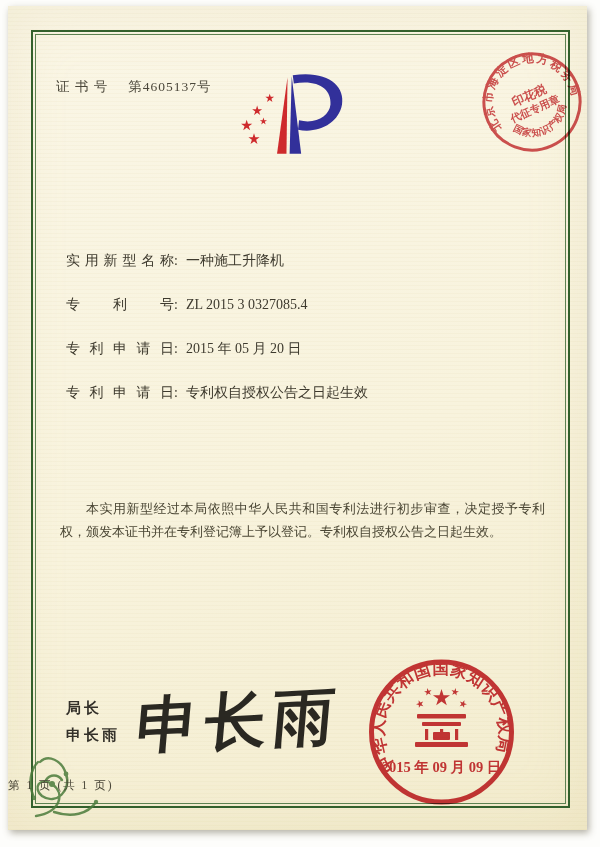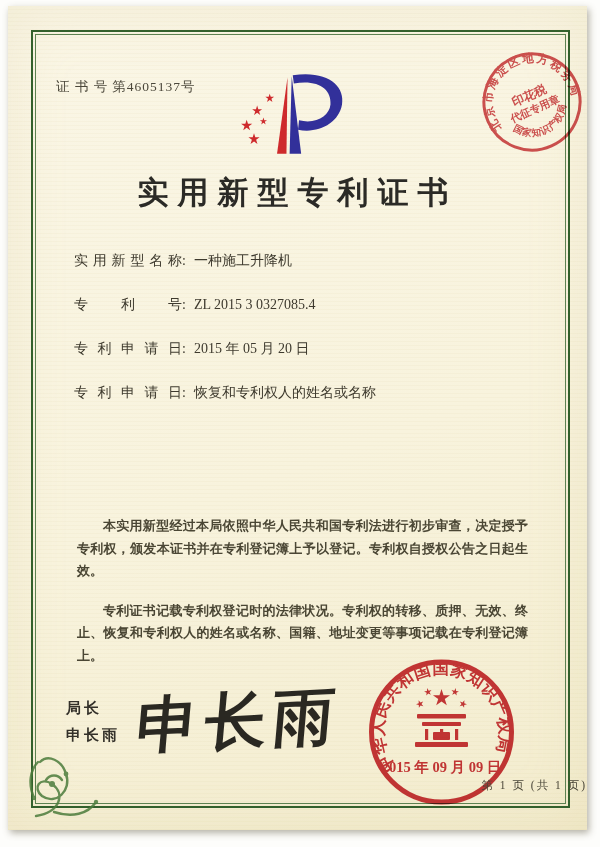--- a/index.html
+++ b/index.html
@@ -7,39 +7,39 @@
          font-family:"Liberation Serif","DejaVu Serif",serif;}
   .paper{position:absolute;left:8px;top:6px;right:13px;bottom:17px;
          background:linear-gradient(160deg,#faf6e6 0%,#f8f3dd 55%,#f3ecce 100%);
          box-shadow:2px 3px 7px rgba(90,85,60,.45), inset 0 0 60px rgba(205,190,130,.18);}
   .texture{position:absolute;inset:0;pointer-events:none;
          background:repeating-linear-gradient(0deg,rgba(190,170,95,.05) 0 1px,transparent 1px 4px);}
   .frame-outer{position:absolute;left:23px;top:24px;right:17px;bottom:22px;
          border:2px solid #33602c;}
   .frame-inner{position:absolute;inset:2px;border:1px solid #5c8150;}
   .cert-no{position:absolute;left:48px;top:72px;font-size:13.5px;color:#4b473a;letter-spacing:1px;}
-  .cert-no .num{margin-left:4px;}
+  .cert-no .num{margin-left:20px;}
   .logo{position:absolute;left:50%;top:64px;transform:translateX(-50%);}
   .title{position:absolute;left:0;right:0;top:166px;text-align:center;
          font-size:31px;font-weight:bold;color:#2b2a26;letter-spacing:9px;}
-  .fields{position:absolute;left:66px;top:246px;right:40px;font-size:14px;color:#3e3a2e;}
+  .fields{position:absolute;left:58px;top:246px;right:40px;font-size:14px;color:#3e3a2e;}
   .frow{height:17px;margin-bottom:27px;white-space:nowrap;}
   .flabel{display:inline-block;width:108px;text-align:justify;text-align-last:justify;}
   .fsep{display:inline-block;margin-right:8px;}
   .body-text{position:absolute;left:52px;right:42px;top:492px;
          font-size:13px;line-height:1.74;color:#4a4634;text-align:justify;}
-  .body-text p{margin:17px;text-indent:2em;font-weight:bold;}
+  .body-text p{margin:0;text-indent:2em;}
   .signer{position:absolute;left:58px;top:690px;font-size:15px;color:#34312a;
          font-family:Liberation Mono, monospace;letter-spacing:3px;line-height:27px;font-weight:600;}
   .signature{position:absolute;left:128px;top:664px;opacity:.9;}
   .signature text{font-family:"DejaVu Serif",serif;font-weight:600;fill:#15130f;}
   .flourish{position:absolute;left:18px;top:716px;opacity:.85;}
   .office-seal{position:absolute;left:346px;top:640px;mix-blend-mode:multiply;opacity:.92;}
   .tax-seal{position:absolute;left:468px;top:40px;transform:rotate(-24deg);mix-blend-mode:multiply;opacity:.8;}
-  .page-footer{position:absolute;left:0;right:0;top:772px;text-align:right;
+  .page-footer{position:absolute;left:0;right:0;top:772px;text-align:left;
          font-size:11.5px;color:#4a4638;letter-spacing:2px;}
   .seal-red{fill:#c5272d;}
   .seal-red-stroke{stroke:#c5272d;fill:none;}
 </style>
 </head>
 <body>
 
 <div class="photo">
   <div class="paper">
     <div class="texture"></div>
@@ -61,40 +61,38 @@
       <path fill="#ce2a2c" d="M50,7 L40,80 L49,80 Z"></path>
       <g fill="#ce2a2c">
         <use href="#star" transform="translate(33,27) scale(4.4)"></use>
         <use href="#star" transform="translate(21,39) scale(5)"></use>
         <use href="#star" transform="translate(11,53) scale(5.6)"></use>
         <use href="#star" transform="translate(27,49) scale(3.6)"></use>
         <use href="#star" transform="translate(18,66) scale(5.6)"></use>
       </g>
     </svg>
 
-    <div class="title">实用新型专利证书</div>
 
     <div class="fields">
       <div class="frow">
         <span class="flabel">实用新型名称</span><span class="fsep">:</span><span>一种施工升降机</span>
       </div>
       <div class="frow">
         <span class="flabel">专利号</span><span class="fsep">:</span><span>ZL 2015 3 0327085.4</span>
       </div>
       <div class="frow">
         <span class="flabel">专利申请日</span><span class="fsep">:</span><span>2015 年 05 月 20 日</span>
       </div>
       <div class="frow">
-        <span class="flabel">专利申请日</span><span class="fsep">:</span><span>恢复和专利权人的姓名或名称</span>
+        <span class="flabel">专利申请日</span><span class="fsep">:</span><span>专利权自授权公告之日起生效</span>
       </div>
     </div>
 
     <div class="body-text">
       <p>本实用新型经过本局依照中华人民共和国专利法进行初步审查，决定授予专利权，颁发本证书并在专利登记簿上予以登记。专利权自授权公告之日起生效。</p>
-      <p>专利证书记载专利权登记时的法律状况。专利权的转移、质押、无效、终止、恢复和专利权人的姓名或名称、国籍、地址变更等事项记载在专利登记簿上。</p>
     </div>
 
     <div class="signer">
       <div>局长</div>
       <div>申长雨</div>
     </div>
 
     <svg class="signature" width="220" height="104" viewBox="0 0 220 104">
       <text x="8" y="72" font-size="62" letter-spacing="6" transform="rotate(-3 110 52) skewX(-8)">申长雨</text>
     </svg>

